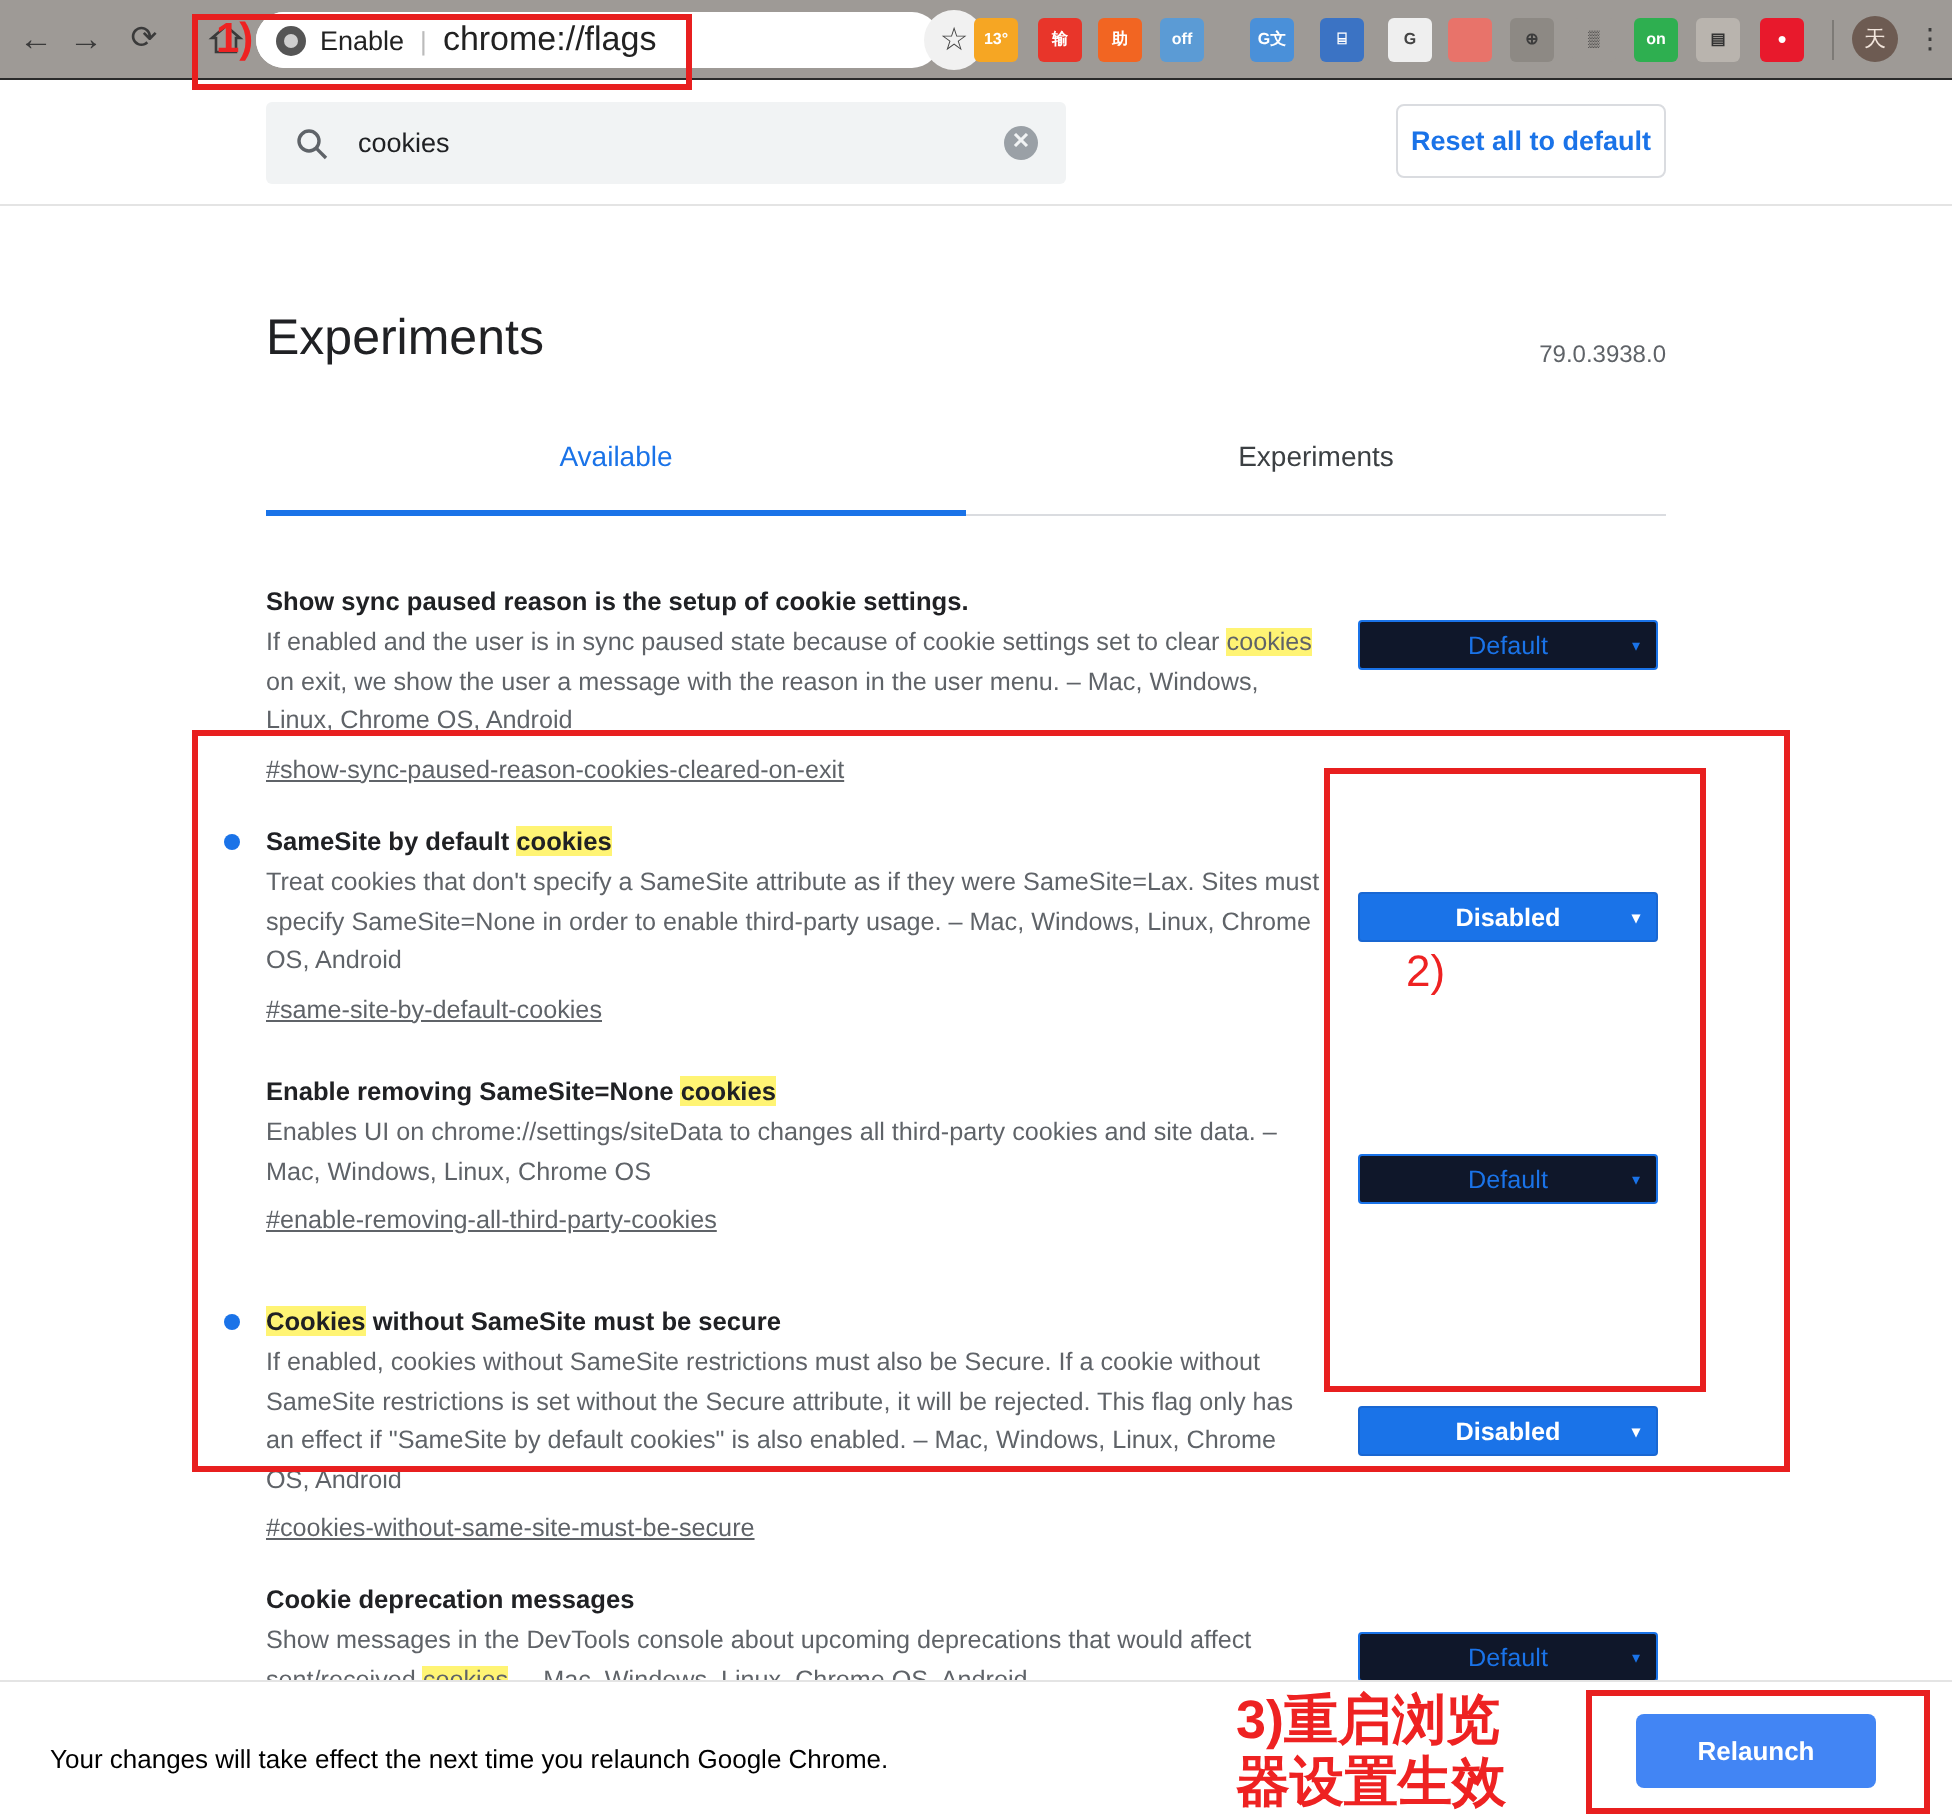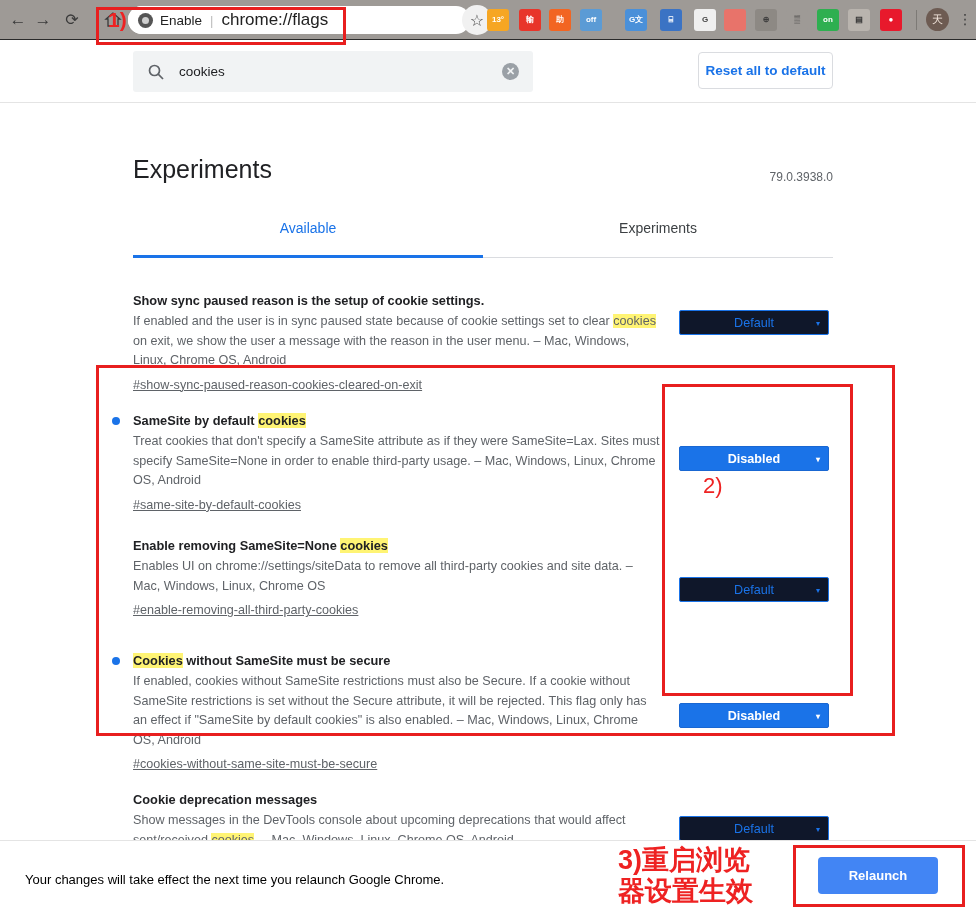--- a/index.html
+++ b/index.html
@@ -298,21 +298,21 @@
             </div>
           </div>
           <div class="flag" style="top: 309px;">
             <div class="flag-text"><div class="flag-title"><span class="flag-dot"></span><span>SameSite by default </span><span class="hl">cookies</span></div><div class="flag-desc"><span>Treat cookies that don't specify a SameSite attribute as if they were SameSite=Lax. Sites must specify SameSite=None in order to enable third-party usage. – Mac, Windows, Linux, Chrome OS, Android</span></div><a class="flag-anchor">#same-site-by-default-cookies</a></div>
             <div class="dd dd-changed" style="left: 546px; top: 34px;">
               <span>Disabled</span>
               <span class="dd-arrow">▾</span>
             </div>
           </div>
           <div class="flag" style="top: 434px;">
-            <div class="flag-text"><div class="flag-title"><span>Enable removing SameSite=None </span><span class="hl">cookies</span></div><div class="flag-desc"><span>Enables UI on chrome://settings/siteData to remove all third-party cookies and site data. – Mac, Windows, Linux, Chrome OS</span></div><a class="flag-anchor">#enable-removing-all-third-party-cookies</a></div>
+            <div class="flag-text"><div class="flag-title"><span>Enable removing SameSite=None </span><span class="hl">cookies</span></div><div class="flag-desc"><span>Enables UI on chrome://settings/siteData to changes all third-party cookies and site data. – Mac, Windows, Linux, Chrome OS</span></div><a class="flag-anchor">#enable-removing-all-third-party-cookies</a></div>
             <div class="dd dd-default" style="left: 546px; top: 40px;">
               <span>Default</span>
               <span class="dd-arrow">▾</span>
             </div>
           </div>
           <div class="flag" style="top: 549px;">
             <div class="flag-text"><div class="flag-title"><span class="flag-dot"></span><span class="hl">Cookies</span><span> without SameSite must be secure</span></div><div class="flag-desc"><span>If enabled, cookies without SameSite restrictions must also be Secure. If a cookie without SameSite restrictions is set without the Secure attribute, it will be rejected. This flag only has an effect if "SameSite by default cookies" is also enabled. – Mac, Windows, Linux, Chrome OS, Android</span></div><a class="flag-anchor">#cookies-without-same-site-must-be-secure</a></div>
             <div class="dd dd-changed" style="left: 546px; top: 51px;">
               <span>Disabled</span>
               <span class="dd-arrow">▾</span>

